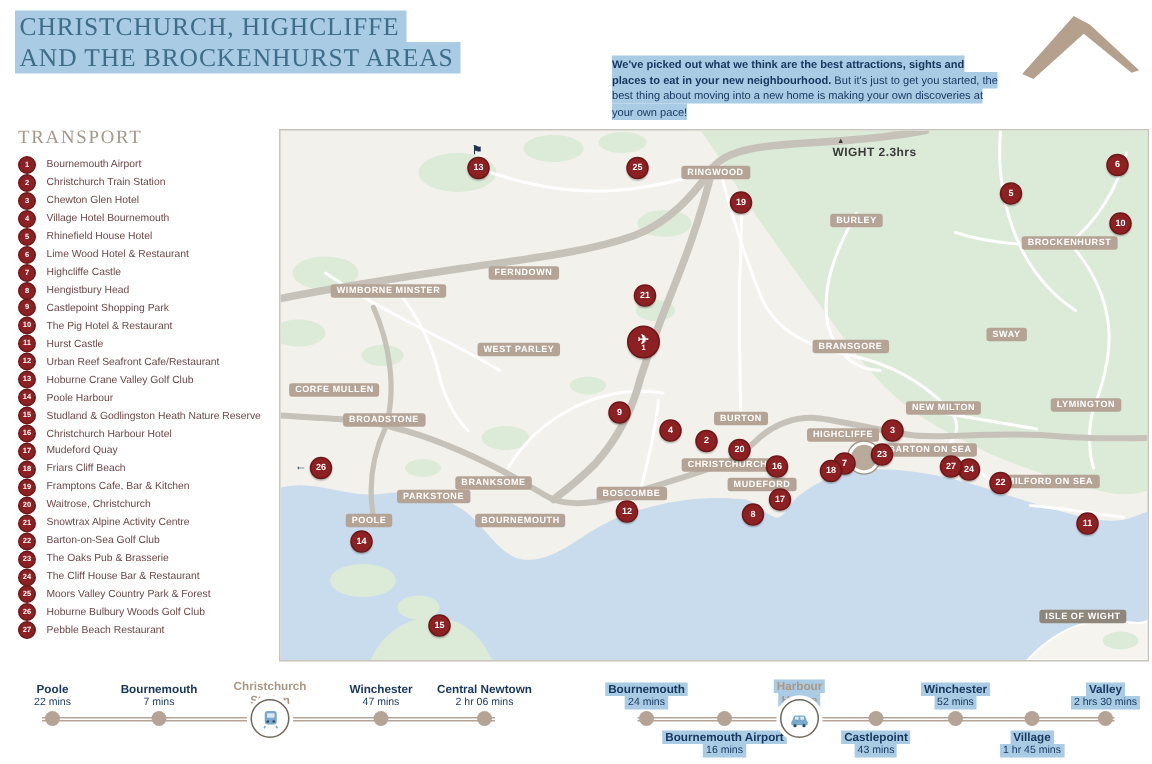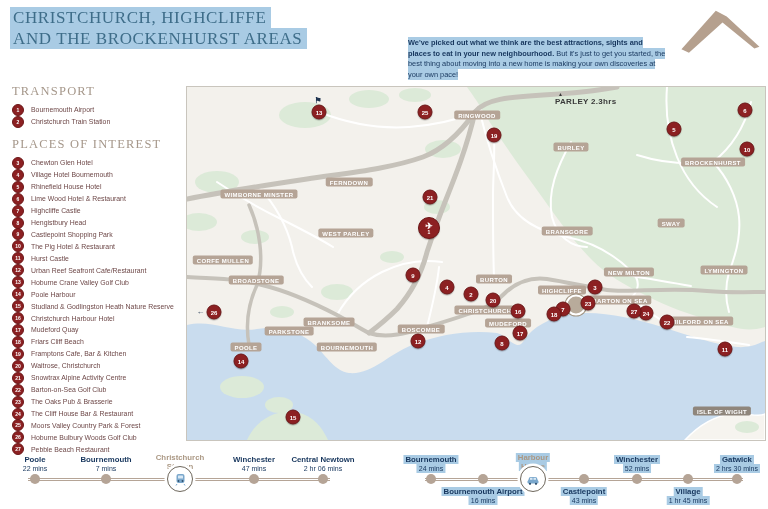--- a/index.html
+++ b/index.html
@@ -101,21 +101,20 @@
   <ul id="transport-list">
       <li class="leg-item">
         <span class="leg-num">1</span>
         <span class="leg-label">Bournemouth Airport</span>
       </li>
       <li class="leg-item">
         <span class="leg-num">2</span>
         <span class="leg-label">Christchurch Train Station</span>
       </li>
     </ul>
-  <h2 class="poi">PLACES OF INTEREST</h2>
   <ul id="poi-list">
       <li class="leg-item">
         <span class="leg-num">3</span>
         <span class="leg-label">Chewton Glen Hotel</span>
       </li>
       <li class="leg-item">
         <span class="leg-num">4</span>
         <span class="leg-label">Village Hotel Bournemouth</span>
       </li>
       <li class="leg-item">
@@ -265,21 +264,21 @@
       <path stroke-width="5" d="M0,112 C40,104 80,98 120,92 C160,86 202,82 236,70 C260,61 276,42 288,25 C298,12 322,10 356,8 C392,6 414,3 430,0"></path>
       <path stroke-width="5" d="M288,25 C280,60 268,90 258,115 C250,135 245,150 240,165 C235,185 225,205 210,222 C200,232 190,240 182,246"></path>
       <path stroke-width="4" d="M0,190 C30,192 55,192 75,198 C100,204 125,215 150,228 C165,236 175,243 182,246 C200,252 220,246 240,240 C260,234 280,228 295,222 C305,218 312,212 318,206 C330,195 345,190 360,192 C380,195 400,200 420,203 C440,206 480,200 520,204 C545,206 565,205 578,205"></path>
       <path stroke-width="3.5" d="M62,258 C58,235 62,215 70,198"></path>
       <path stroke-width="3.5" d="M70,198 C78,172 72,140 62,118"></path>
     </g>
   </svg>
 
   <div class="london">
     <span class="tri">▲</span>
-    <span class="txt">PARLEY 2.3hrs</span>
+    <span class="txt">WIGHT 2.3hrs</span>
   </div>
 
   <div id="map-overlays">
       <div class="map-chip" style="left: 72px; top: 107px;">WIMBORNE MINSTER</div>
       <div class="map-chip" style="left: 162px; top: 95px;">FERNDOWN</div>
       <div class="map-chip" style="left: 159px; top: 146px;">WEST PARLEY</div>
       <div class="map-chip" style="left: 36px; top: 173px;">CORFE MULLEN</div>
       <div class="map-chip" style="left: 69px; top: 193px;">BROADSTONE</div>
       <div class="map-chip" style="left: 290px; top: 28px;">RINGWOOD</div>
       <div class="map-chip" style="left: 384px; top: 60px;">BURLEY</div>
@@ -430,17 +429,17 @@
     <div class="stop" style="left: 303px;">
       <div class="dot"></div>
       <div class="stop-label below">
         <span class="stop-name">Village</span>
         <span class="stop-time">1 hr 45 mins</span>
       </div>
     </div>
     <div class="stop" style="left: 352px;">
       <div class="dot"></div>
       <div class="stop-label above">
-        <span class="stop-name">Gatwick</span>
+        <span class="stop-name">Valley</span>
         <span class="stop-time">2 hrs 30 mins</span>
       </div>
     </div>
   </div>
 
 </body></html>

